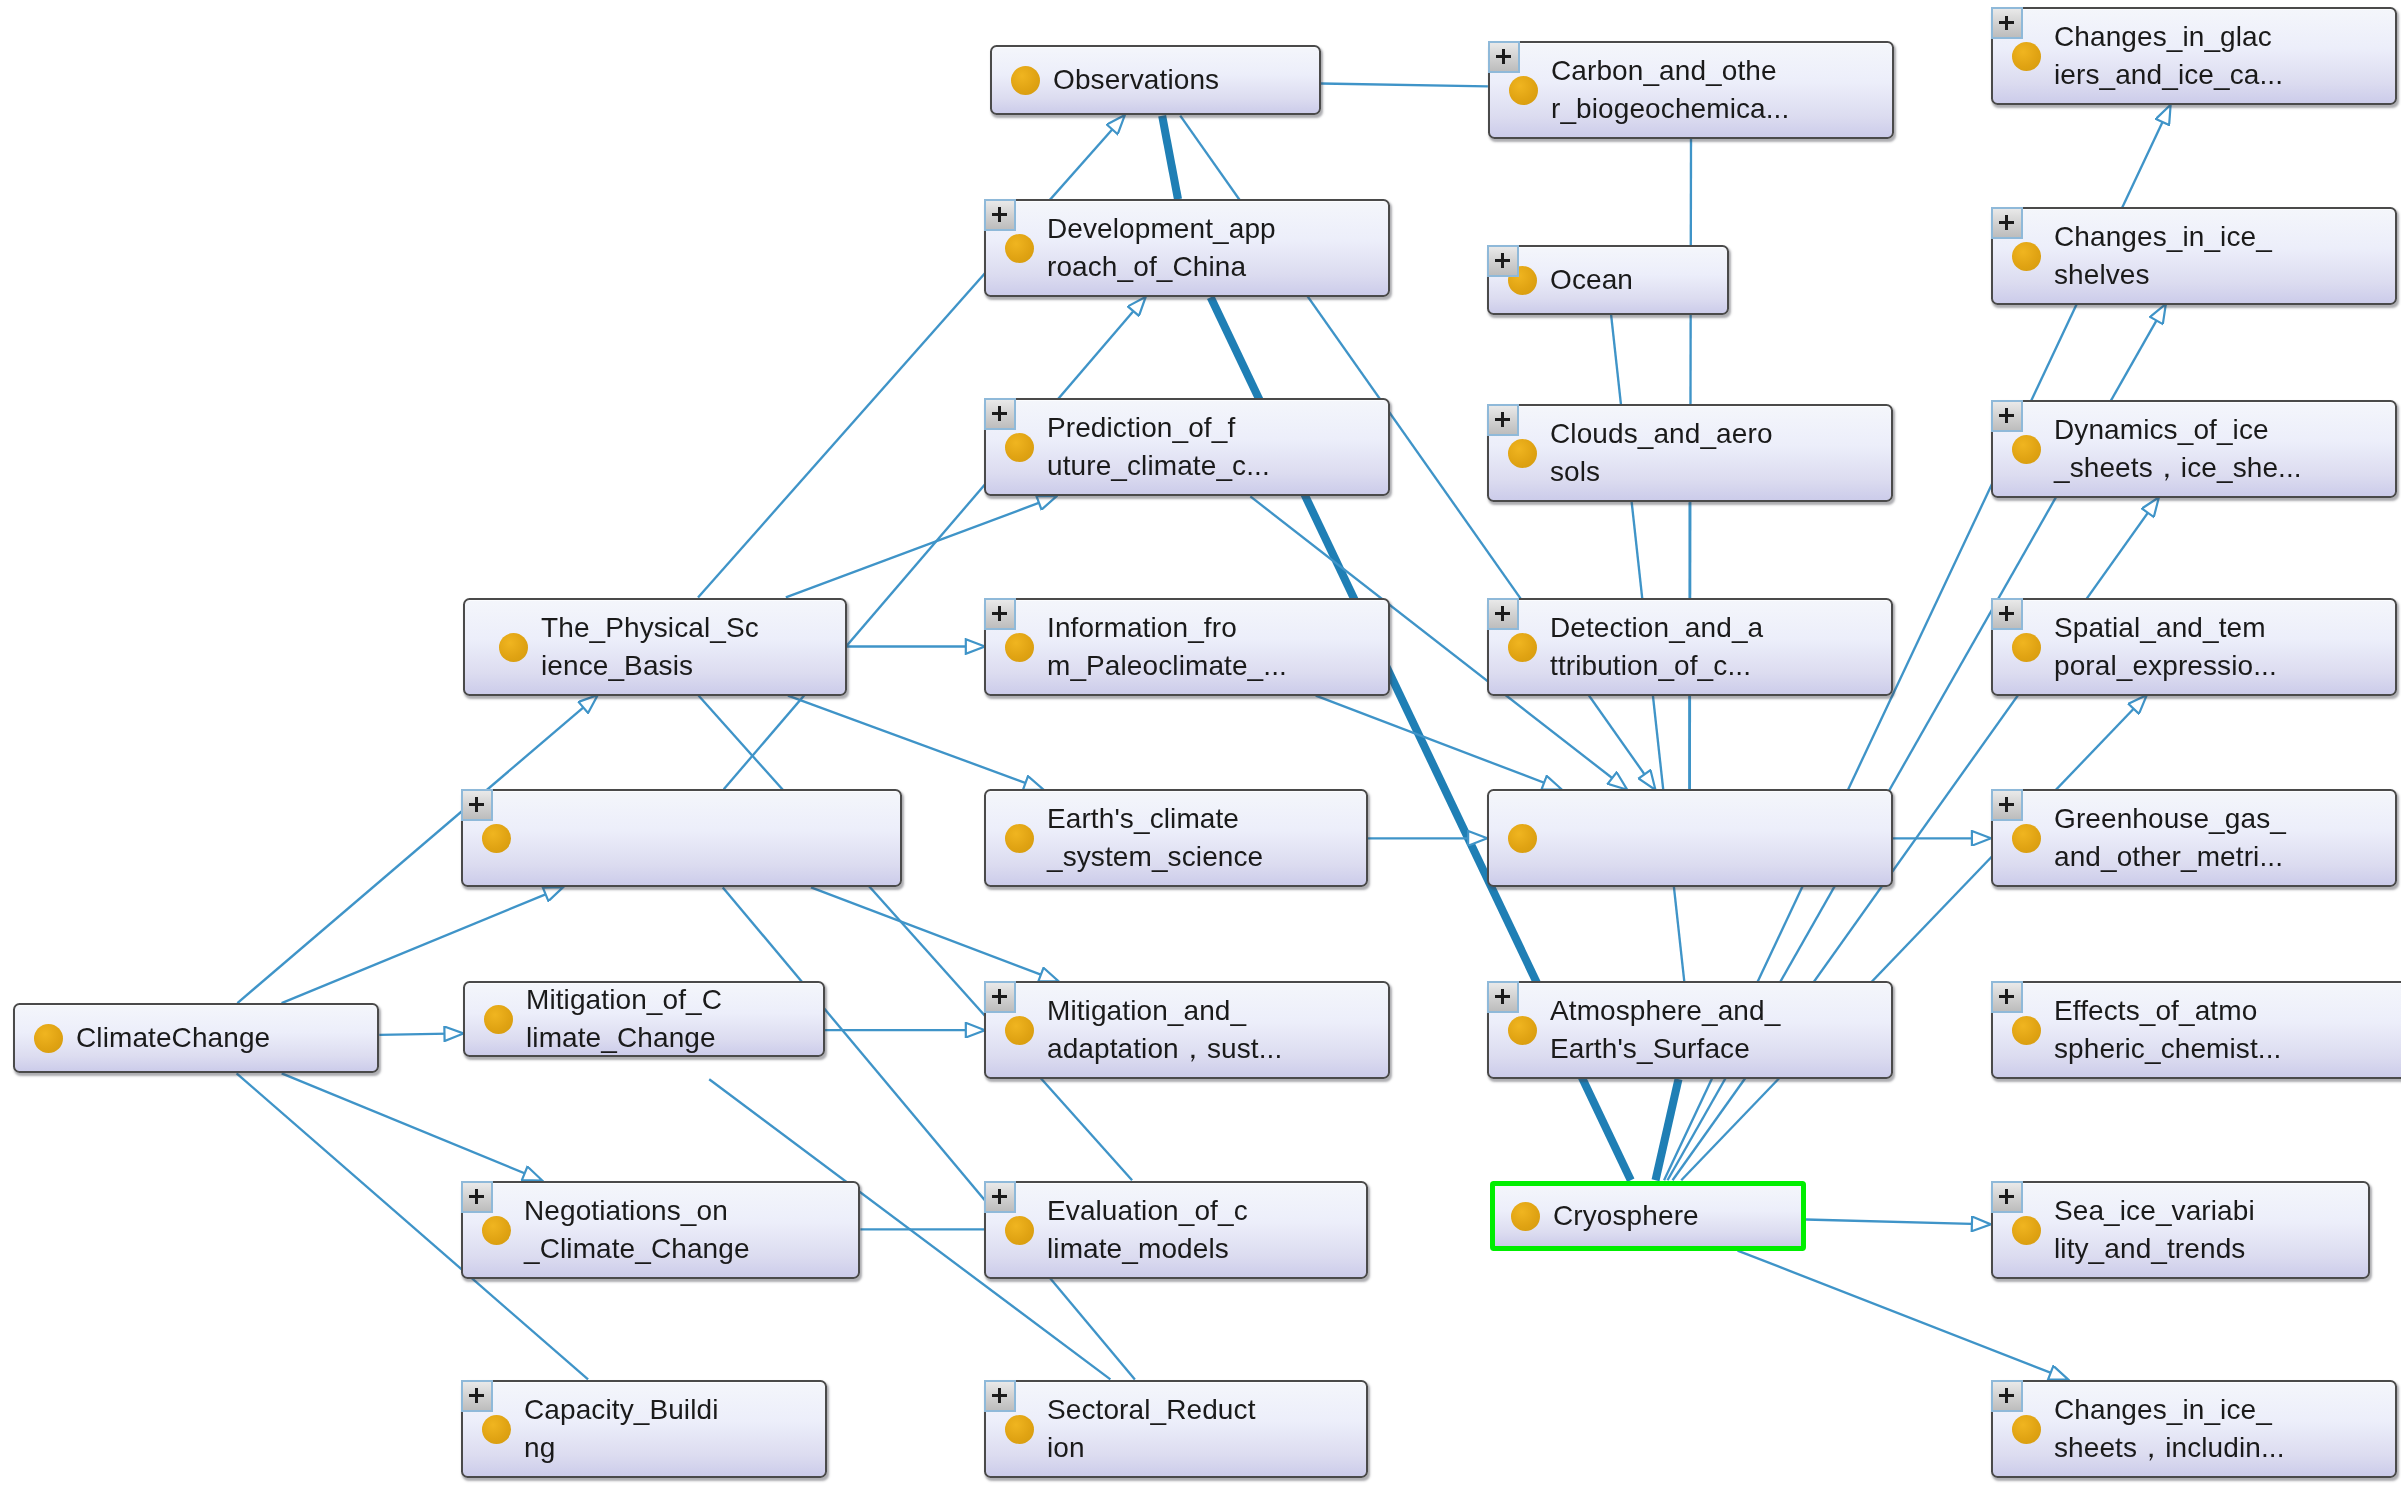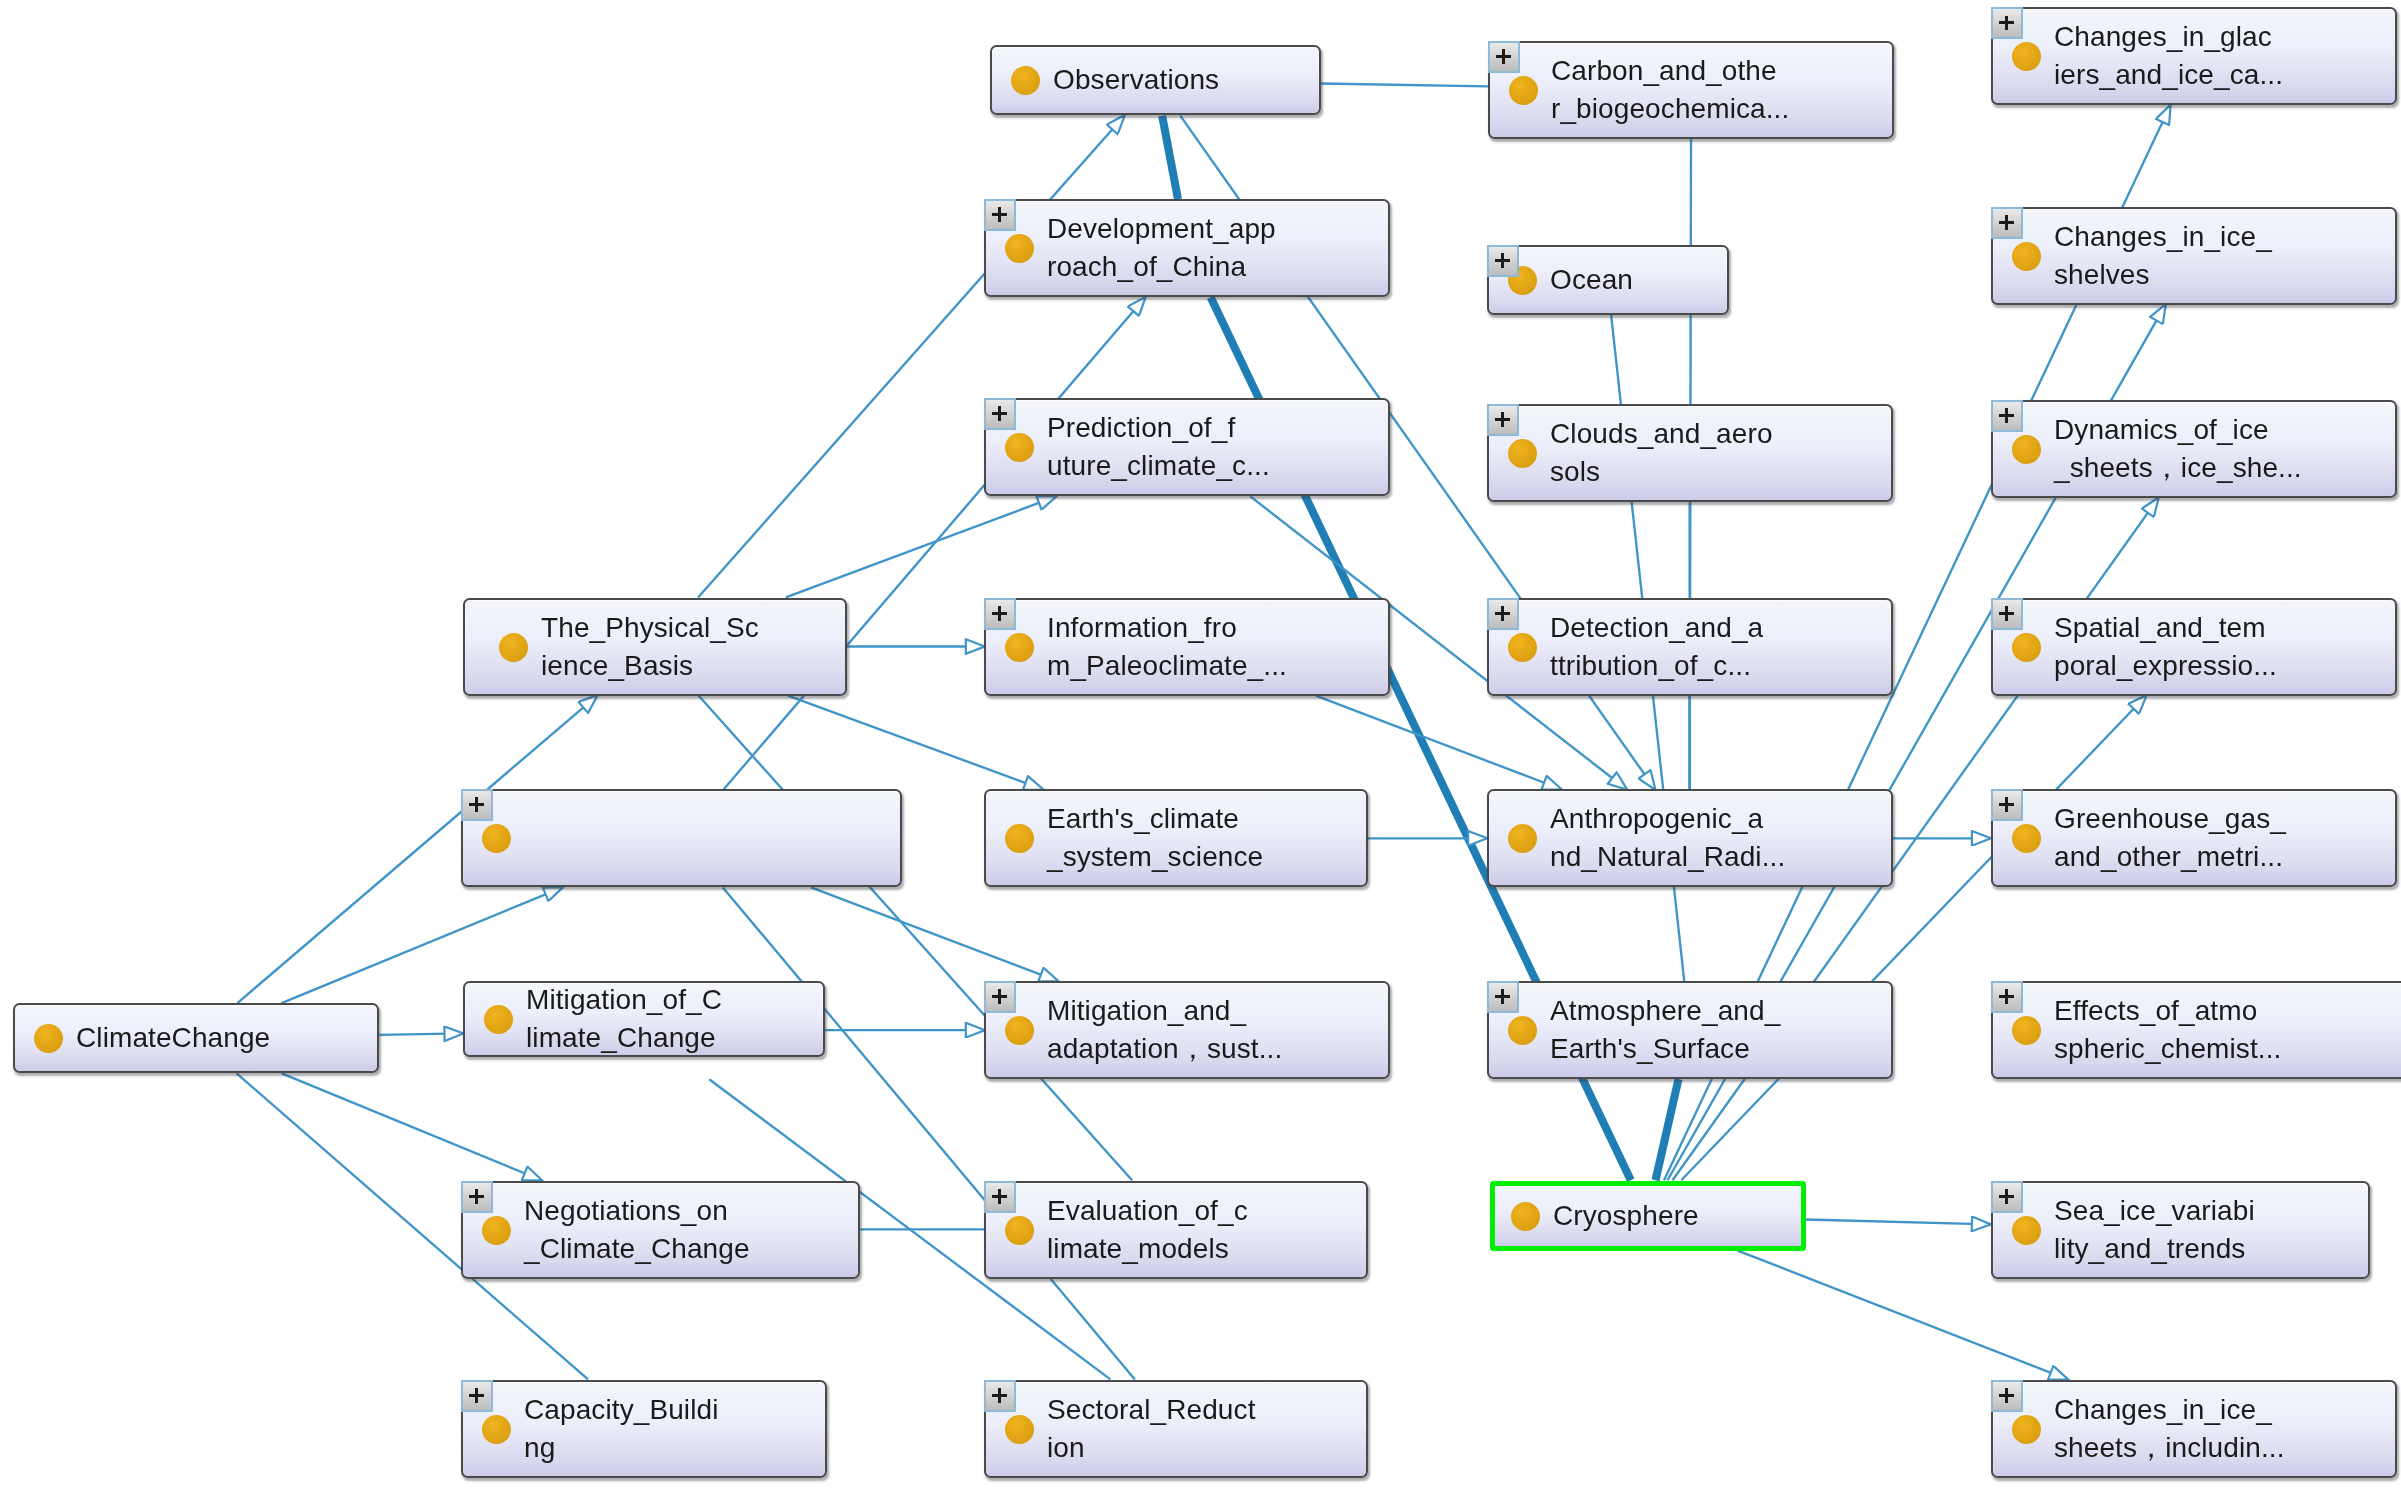--- a/index.html
+++ b/index.html
@@ -204,22 +204,20 @@
         <div class="expander"></div>
         <span class="dot"></span>
       </div>
       <div class="node two-line" style="left: 984px; top: 789px; width: 384px; height: 98px;">
         <span class="dot"></span>
         <span class="label">Earth's_climate
 _system_science</span>
       </div>
       <div class="node two-line" style="left: 1487px; top: 789px; width: 406px; height: 98px;">
         <span class="dot"></span>
-        <span class="label">Anthropogenic_a
-nd_Natural_Radi...</span>
       </div>
       <div class="node two-line" style="left: 1991px; top: 789px; width: 406px; height: 98px;">
         <div class="expander"></div>
         <span class="dot"></span>
         <span class="label">Greenhouse_gas_
 and_other_metri...</span>
       </div>
       <div class="node" style="left: 13px; top: 1003px; width: 366px; height: 70px;">
         <span class="dot"></span>
         <span class="label">ClimateChange</span>

